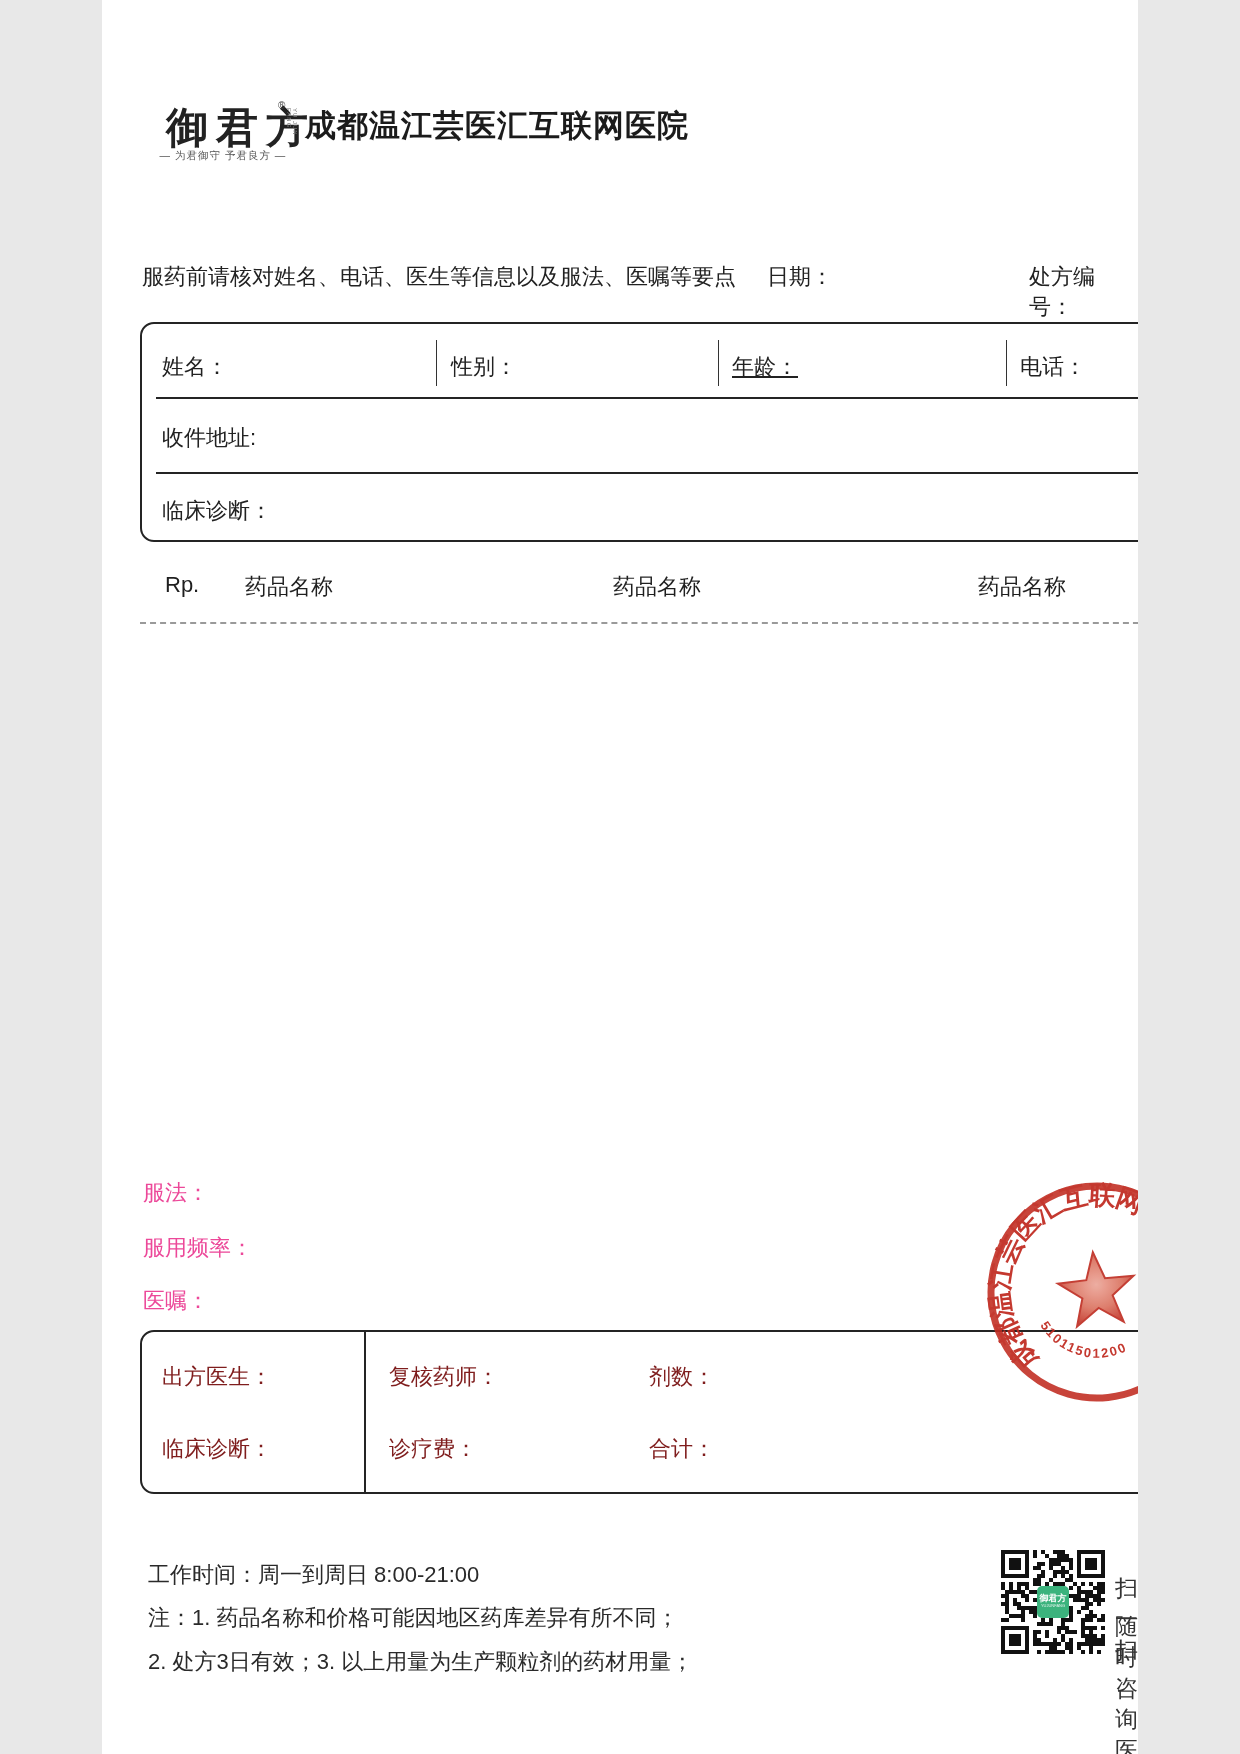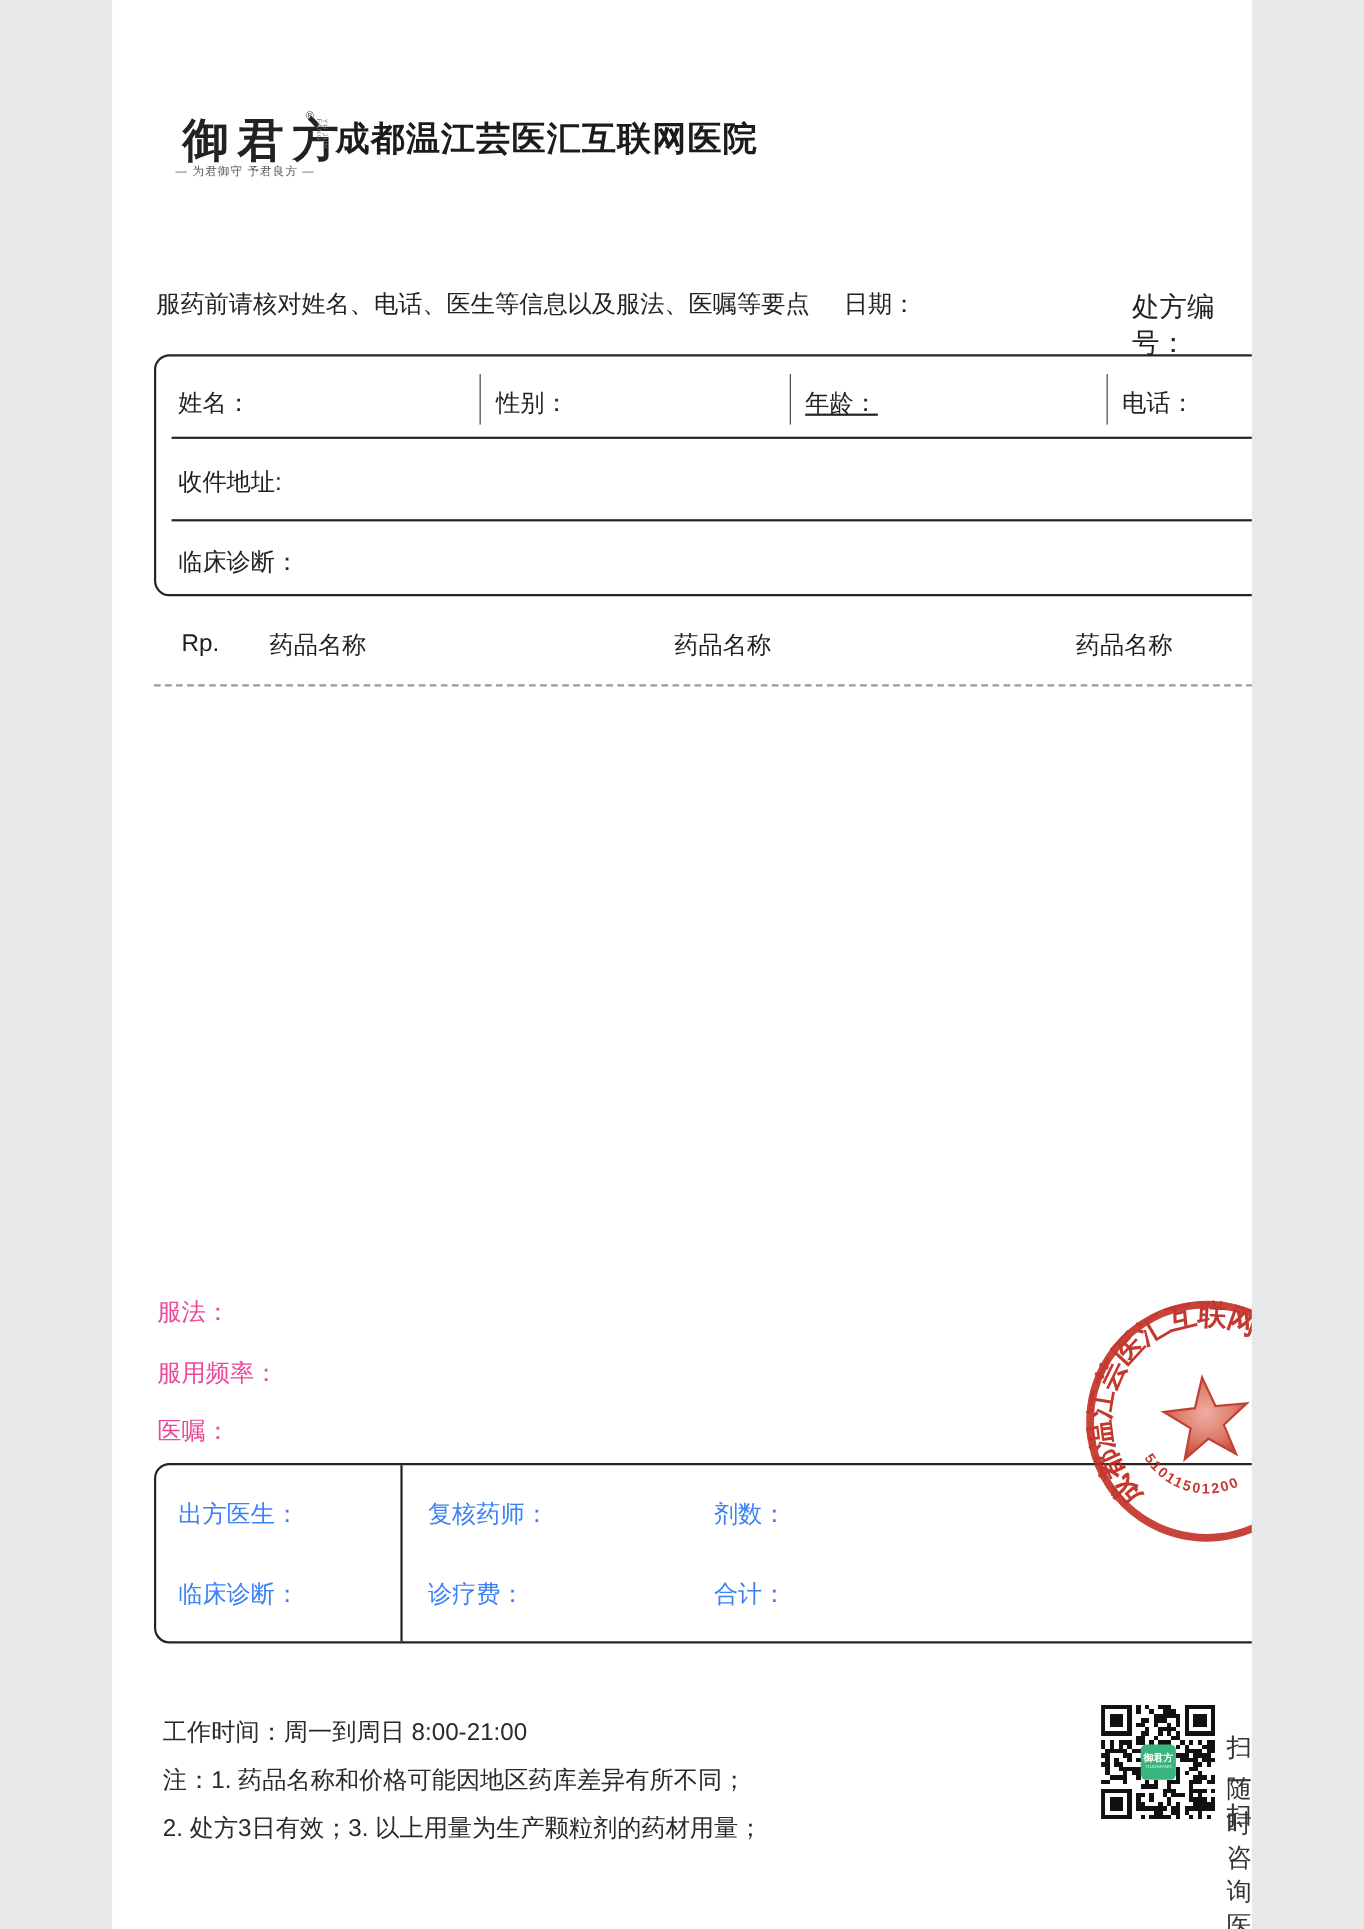--- a/index.html
+++ b/index.html
@@ -14,36 +14,36 @@
     font-size:42px;letter-spacing:8px;color:#222;}
   .logo-reg{left:176px;top:100px;font-size:10px;color:#444;}
   .logo-vertical{left:184px;top:108px;font-size:6px;color:#777;writing-mode:vertical-rl;
     letter-spacing:1px;height:44px;overflow:hidden;}
   .logo-tagline{left:50px;top:149px;width:142px;text-align:center;font-size:10.5px;
     color:#555;letter-spacing:1px;white-space:nowrap;}
   .hospital-title{left:203px;top:105px;font-size:31px;font-weight:bold;letter-spacing:1px;color:#1b1b1b;}
   
   .advisory{left:40px;top:262px;font-size:22px;color:#222;}
   .date-label{left:665px;top:262px;font-size:22px;color:#222;}
-  .rxno-label{left:927px;top:262px;font-size:25px;color:#222;}
+  .rxno-label{left:927px;top:262px;font-size:22px;color:#222;}
   
   .patient-box{left:38px;top:322px;width:1019px;height:216px;border:2px solid #242424;border-radius:14px;}
   .pbox-label{font-size:22px;color:#222;white-space:nowrap;}
   .vdiv{width:0;border-left:1.5px solid #333;height:46px;top:16px;}
   .hline{left:14px;width:991px;border-top:2px solid #242424;}
   
   .rp-label{left:63px;top:572px;font-size:22px;color:#1f1f1f;}
   .drug-col{top:572px;font-size:22px;color:#1f1f1f;}
   .dash-line{left:38px;top:622px;width:1019px;border-top:2px dashed #9a9a9a;}
   
   .usage-label{left:41px;font-size:22px;color:#ec4899;}
   
   .signoff-box{left:38px;top:1330px;width:1019px;height:160px;border:2px solid #242424;border-radius:14px;}
   .signoff-vdiv{left:222px;top:0;height:100%;width:0;border-left:2px solid #242424;}
-  .sbox-label{font-size:22px;color:#3b82f6;white-space:nowrap;}
+  .sbox-label{font-size:22px;color:#7f1d1d;white-space:nowrap;}
   
   .foot-line{left:46px;font-size:22px;color:#2a2a2a;}
   .qr-wrap{left:899px;top:1550px;width:104px;height:104px;}
   .qr-logo{position:absolute;left:36px;top:36px;width:32px;height:32px;border-radius:5px;
     display:flex;flex-direction:column;align-items:center;justify-content:center;color:#fff;}
   .qr-logo .t1{font-size:9px;font-weight:bold;line-height:1;}
   .qr-logo .t2{font-size:4px;line-height:1.6;opacity:.85;}
   .scan-label{left:1013px;top:1573px;font-size:23px;color:#333;}
   .scan-sub{left:1013px;top:1611px;font-size:23px;color:#333;}
   

